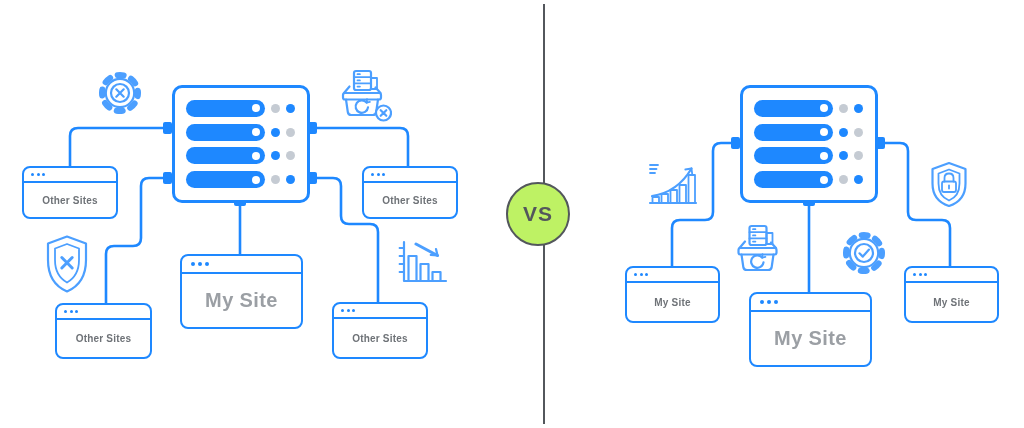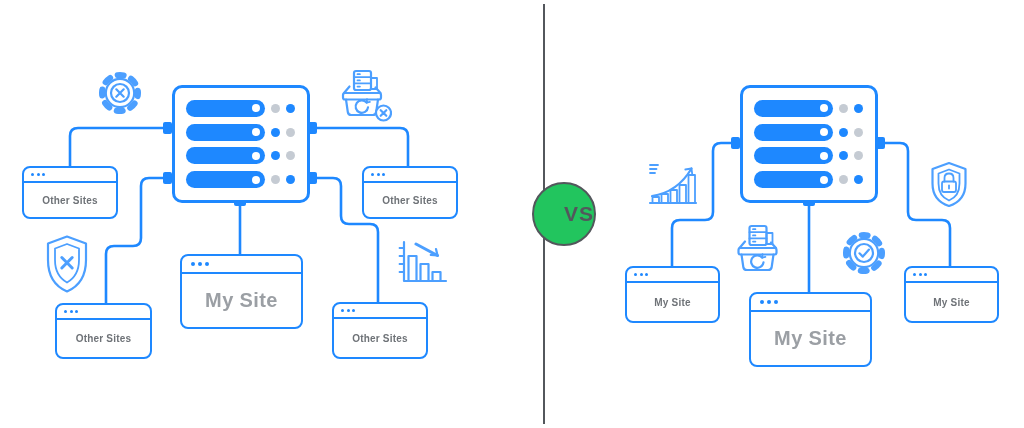--- a/index.html
+++ b/index.html
@@ -34,23 +34,23 @@
   .srv-cap{position:absolute;right:5px;top:50%;transform:translateY(-50%);
            width:8px;height:8px;background:#fff;border-radius:50%;}
   .srv-dot{width:9px;height:9px;border-radius:50%;flex:none;}
   .dot-accent{background:var(--accent);} .dot-gray{background:var(--dot-gray);}
   .icon{position:absolute;z-index:2;}
   .ic{fill:none;stroke:var(--icon-blue);stroke-width:2.2;stroke-linecap:round;stroke-linejoin:round;}
   .ic-thin{stroke-width:1.8;} .ic-thick{stroke-width:3;}
   .ic-teeth{stroke-width:6;} .ic-badge{fill:#fff;}
   .divider-line{position:absolute;left:543px;top:4px;width:2px;height:420px;
                 background:var(--divider-gray);z-index:0;}
-  .vs-circle{position:absolute;left:532px;top:182px;width:64px;height:64px;
-             border:2px solid var(--divider-gray);border-radius:50%;background:#22c55e;
-             z-index:3;display:flex;align-items:center;justify-content:flex-end;
+  .vs-circle{position:absolute;left:506px;top:182px;width:64px;height:64px;
+             border:2px solid var(--divider-gray);border-radius:50%;background:#bef264;
+             z-index:3;display:flex;align-items:center;justify-content:center;
              font-size:21px;font-weight:600;color:var(--divider-gray);
              letter-spacing:1px;box-sizing:border-box;}
 </style>
 </head>
 <body>
 
 <div class="canvas">
 
   <div class="divider-line"></div>
   <div class="vs-circle">

